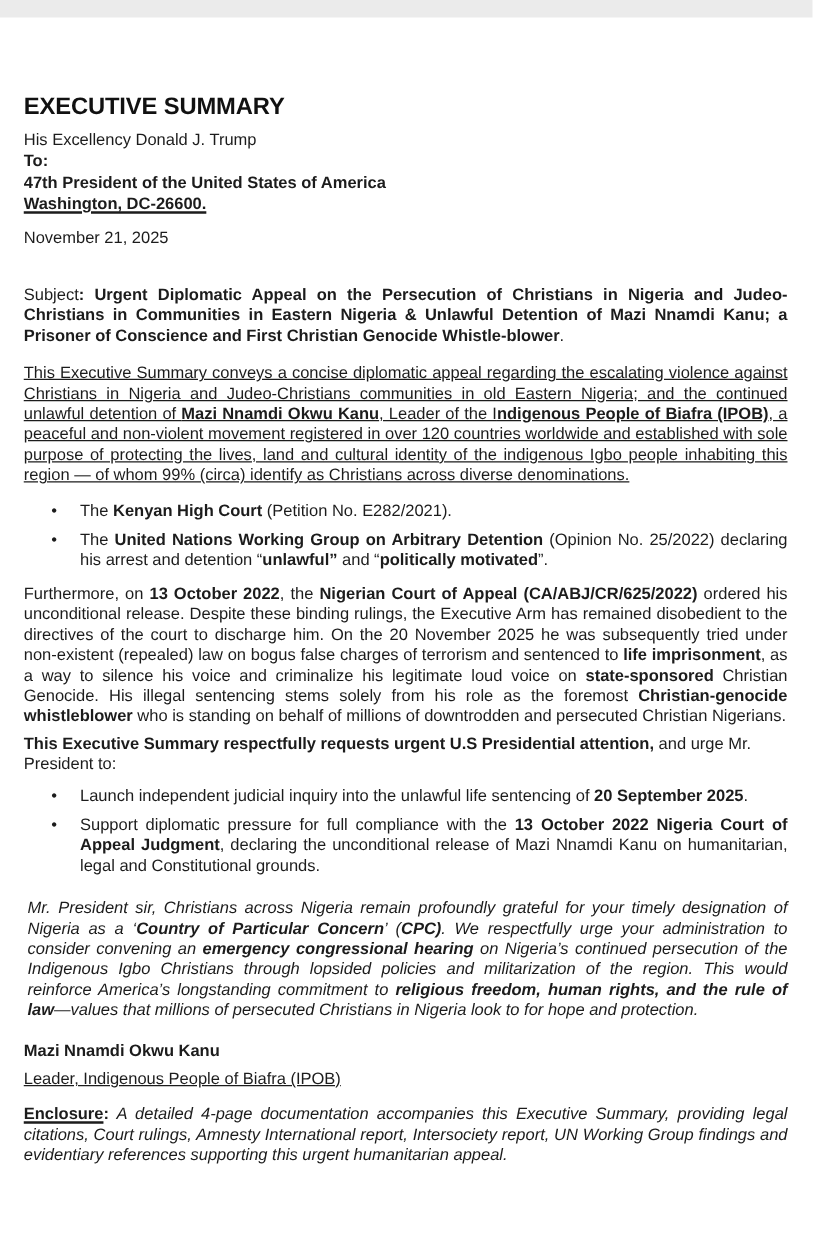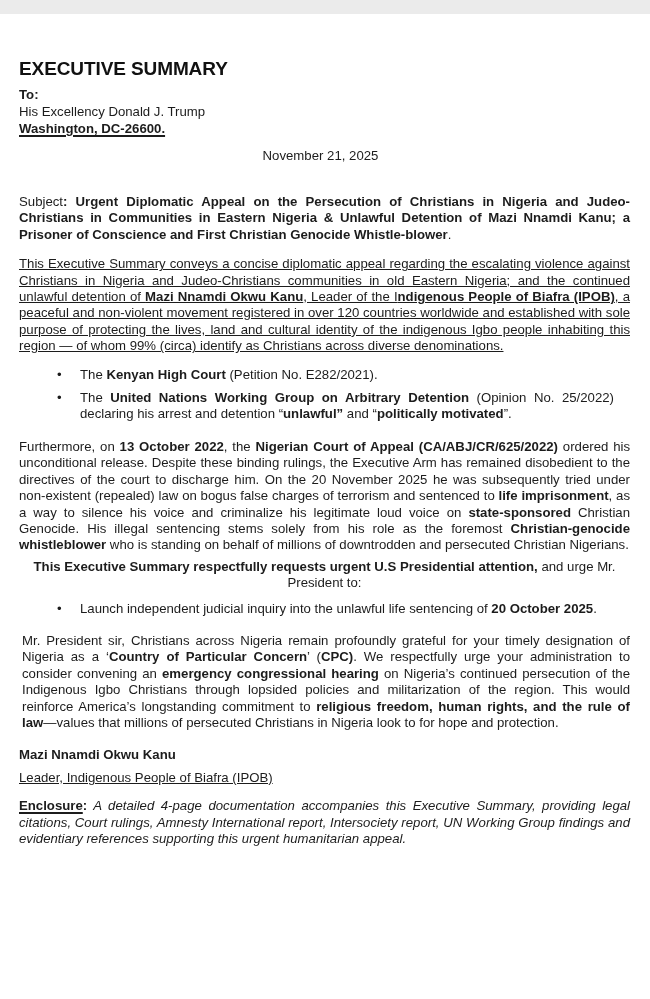--- a/index.html
+++ b/index.html
@@ -17,111 +17,113 @@
   }
   .top-band {
     position: absolute;
     left: 0; top: 0;
     width: 650px; height: 14px;
     background: #ebebeb;
   }
   .page {
     position: absolute;
     left: 19px;
-    top: 58px;
+    top: 75px;
     width: 611px;
     font-size: 13.2px;
     line-height: 16.4px;
   }
   .title {
     font-weight: bold;
     font-size: 19px;
     line-height: 22px;
     margin: 0 0 6px 0;
     color: #111;
     letter-spacing: -0.1px;
   }
   .addr-line { margin: 0; line-height: 17px; }
   .addr-line.bold { font-weight: bold; }
   .addr-line.ul { font-weight: bold; text-decoration: underline; text-decoration-thickness: 2px; text-underline-offset: 2px; }
   .date {
-    text-align: center;
+    text-align: left;
     margin: 10px 8px 0 0;
     line-height: 17px;
   }
   p {
     margin: 0;
     text-align: justify;
   }
   .subject { margin-top: 30px; }
   .gap-12 { margin-top: 13px; text-decoration: underline; }
   .gap-10 { margin-top: 10px; }
   .gap-6 { margin-top: 5px; }
   b { font-weight: bold; }
   ul.bullets {
     list-style: none;
-    margin: 16px;
+    margin: 0;
     padding: 0 0 0 22px;
   }
   ul.bullets li {
     position: relative;
     padding-left: 23px;
     text-align: justify;
   }
   ul.bullets li::before {
     content: "\2022";
     position: absolute;
     left: 0;
     top: 0;
   }
   .bullets.b1 { margin-top: 12px; }
   .bullets.b1 li + li { margin-top: 7px; }
   .bullets.b2 { margin-top: 9px; }
   .bullets.b2 li + li { margin-top: 7px; }
-  .appeal { padding-left: 3px; }
+  .appeal { margin-top: 17px; padding-left: 3px; font-style: italic; }
   .signer-name { font-weight: bold; margin-top: 16px; }
   .signer-role { margin-top: 6px; text-decoration: underline; }
   .enclosure { margin-top: 12px; }
   .enclosure .label { font-weight: bold; text-decoration: underline; text-decoration-thickness: 2px; text-underline-offset: 2px; font-style: normal; }
   .enclosure .colon { font-weight: bold; font-style: normal; }
   .enclosure .body { font-style: italic; }
 </style>
 </head>
 <body>
 
 <div class="top-band"></div>
 
 <div class="page">
 
   <h1 class="title">EXECUTIVE SUMMARY</h1>
 
   <div>
+    <p class="addr-line">His Excellency Donald J. Trump</p>
     <p class="addr-line bold">To:</p>
-    <p class="addr-line">His Excellency Donald J. Trump</p>
+    <p class="addr-line bold">47th President of the United States of America</p>
     <p class="addr-line ul">Washington, DC-26600.</p>
   </div>
 
   <p class="date">November 21, 2025</p>
 
   <p class="subject"><span>Subject</span><b>: </b><b>Urgent Diplomatic Appeal on the Persecution of Christians in Nigeria and Judeo-Christians in Communities in Eastern Nigeria &amp; Unlawful Detention of Mazi Nnamdi Kanu; a Prisoner of Conscience and First Christian Genocide Whistle-blower</b><span>.</span></p>
 
   <p class="gap-12"><span>This Executive Summary conveys a concise diplomatic appeal regarding the escalating violence against Christians in Nigeria and Judeo-Christians communities in old Eastern Nigeria; and the continued unlawful detention of </span><b>Mazi Nnamdi Okwu Kanu</b><span>, Leader of the I</span><b>ndigenous People of Biafra (IPOB)</b><span>, a peaceful and non-violent movement registered in over 120 countries worldwide and established with sole purpose of protecting the lives, land and cultural identity of the indigenous Igbo people inhabiting this region — of whom 99% (circa) identify as Christians across diverse denominations.</span></p>
 
 
   <ul class="bullets b1">
     <li><span>The </span><b>Kenyan High Court</b><span> (Petition No. E282/2021).</span></li>
     <li><span>The </span><b>United Nations Working Group on Arbitrary Detention</b><span> (Opinion No. 25/2022) declaring his arrest and detention “</span><b>unlawful”</b><span> and “</span><b>politically motivated</b><span>”.</span></li>
   </ul>
 
   <p class="gap-10"><span>Furthermore, on </span><b>13 October 2022</b><span>, the </span><b>Nigerian Court of Appeal  (CA/ABJ/CR/625/2022)</b><span> ordered his unconditional release. Despite these binding rulings, the Executive Arm has remained disobedient to the directives of the court to discharge him. On the 20 November 2025 he was subsequently tried under non-existent (repealed) law on bogus false charges of terrorism and sentenced to </span><b>life imprisonment</b><span>, as a way to silence his voice and criminalize his legitimate loud voice on </span><b>state-sponsored</b><span> Christian Genocide. His illegal sentencing stems solely from his role as the foremost </span><b>Christian-genocide whistleblower</b><span> who is standing on behalf of millions of downtrodden and persecuted Christian Nigerians.</span></p>
 
-  <p class="gap-6" style="text-align:center"><b>This Executive Summary respectfully requests urgent U.S Presidential attention,</b><span> and urge Mr. President to:</span></p>
+  <p class="gap-6" style="text-align:left"><b>This Executive Summary respectfully requests urgent U.S Presidential attention,</b><span> and urge Mr. President to:</span></p>
 
   <ul class="bullets b2">
-    <li><span>Launch independent judicial inquiry into the unlawful life sentencing of </span><b>20 October 2025</b><span>.</span></li>
+    <li><span>Launch independent judicial inquiry into the unlawful life sentencing of </span><b>20 September 2025</b><span>.</span></li>
+    <li><span>Support diplomatic pressure for full compliance with the </span><b>13 October 2022 Nigeria Court of Appeal Judgment</b><span>, declaring the unconditional release of Mazi Nnamdi Kanu on humanitarian, legal and Constitutional grounds.</span></li>
   </ul>
 
   <p class="appeal"><span>Mr. President sir, Christians across Nigeria remain profoundly grateful for your timely designation of Nigeria as a ‘</span><b>Country of Particular Concern</b><span>’ (</span><b>CPC)</b><span>. We respectfully urge your administration to consider convening an </span><b>emergency congressional hearing</b><span> on Nigeria’s continued persecution of the Indigenous Igbo Christians through lopsided policies and militarization of the region. This would reinforce America’s longstanding commitment to </span><b>religious freedom, human rights, and the rule of law</b><span>—values that millions of persecuted Christians in Nigeria look to for hope and protection.</span></p>
 
   <p class="signer-name">Mazi Nnamdi Okwu Kanu</p>
   <p class="signer-role">Leader, Indigenous People of Biafra (IPOB)</p>
 
   <p class="enclosure"><span class="label">Enclosure</span><span class="colon">:</span><span class="body"> A detailed 4-page documentation accompanies this Executive Summary, providing legal citations, Court rulings, Amnesty International report, Intersociety report, UN Working Group findings and evidentiary references supporting this urgent humanitarian appeal.</span></p>
 
 </div>

